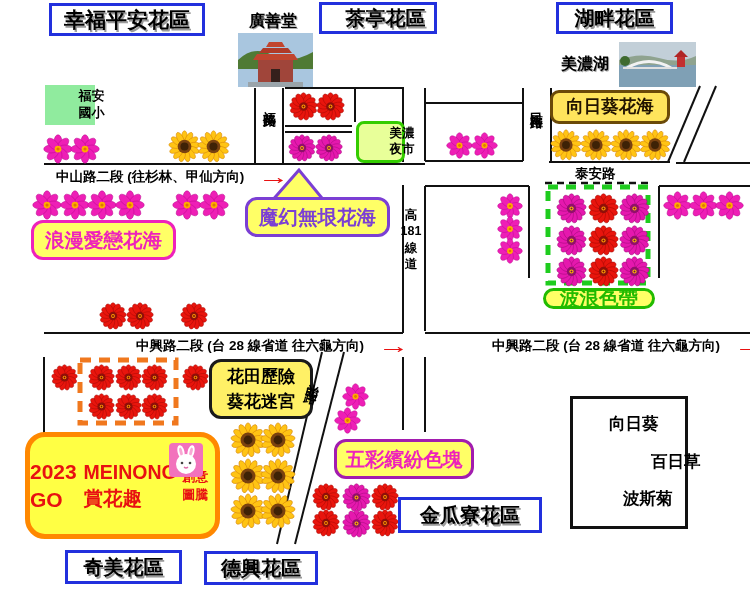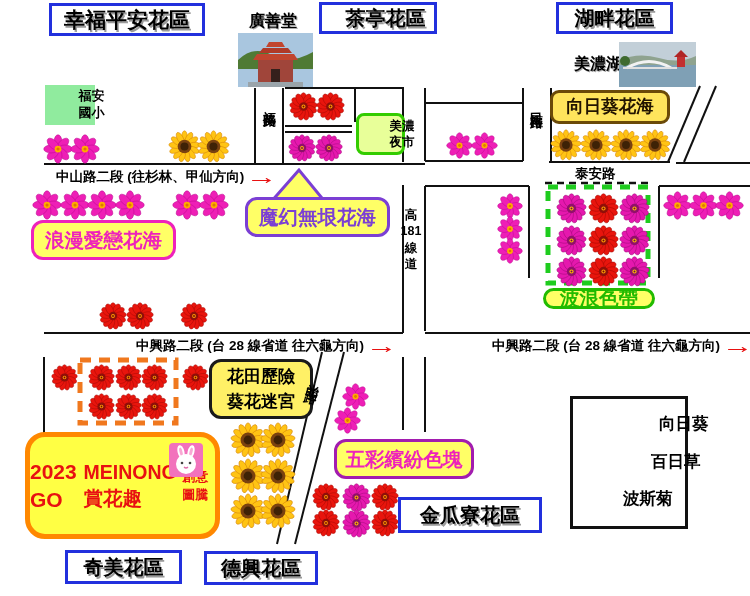--- a/index.html
+++ b/index.html
@@ -8,21 +8,21 @@
   #roadsvg{position:absolute;left:0;top:0;width:750px;height:596px;}
   .abs{position:absolute;box-sizing:border-box;}
   .lbl{display:flex;align-items:center;justify-content:center;font-weight:bold;color:#000;
        white-space:nowrap;padding-left:43px;}
   .region{background:#fff;border:3px solid #2230DD;font-size:20px;font-weight:bold;
           display:flex;align-items:center;justify-content:center;white-space:nowrap;
           text-shadow:1.5px 1.5px 0 #9a9a9a;color:#000;}
   .hl{display:flex;flex-direction:column;align-items:center;justify-content:center;
       font-weight:bold;border-radius:12px;background:#FFFF66;white-space:nowrap;line-height:1.45;}
   .place{font-weight:bold;font-size:16px;color:#000;text-shadow:1px 1px 0 #aaa;white-space:nowrap;}
-  .road-label{display:flex;align-items:center;gap:2px;font-weight:bold;font-size:13.5px;color:#000;white-space:nowrap;}
+  .road-label{display:flex;align-items:center;gap:14px;font-weight:bold;font-size:13.5px;color:#000;white-space:nowrap;}
   .arrow{color:#E81111;font-size:21px;font-weight:bold;line-height:1;transform:scaleX(1.5);transform-origin:left center;}
   .v-label{writing-mode:vertical-rl;text-orientation:upright;font-weight:bold;font-size:13px;
            color:#000;letter-spacing:2px;white-space:nowrap;}
   .stacked{font-weight:bold;font-size:12.5px;line-height:1.3;text-align:center;color:#000;}
   .flower{position:absolute;pointer-events:none;}
   .legend-box{background:#fff;border:3px solid #111;}
   .legend-label{position:absolute;font-weight:bold;font-size:16.5px;color:#000;white-space:nowrap;}
   .two-line{flex-direction:column;line-height:1.3;text-align:center;}
 </style>
 </head>
@@ -343,39 +343,39 @@
     <rect width="75" height="54" fill="#A9C6DF"></rect>
     <path d="M0,27 Q16,12 34,22 T75,19 L75,36 L0,36 Z" fill="#4F7A35"></path>
     <rect x="20" y="27" width="35" height="23" fill="#A0453A"></rect>
     <path d="M15,27 L60,27 L56,21 L19,21 Z" fill="#C1452F"></path>
     <path d="M21,20 L54,20 L50,15 L25,15 Z" fill="#B03A28"></path>
     <path d="M28,14 L47,14 L44,9 L31,9 Z" fill="#C1452F"></path>
     <rect x="33" y="36" width="9" height="14" fill="#35201C"></rect>
     <rect x="10" y="49" width="55" height="5" fill="#9AA4AA"></rect>
   </svg>
 
-  <div class="abs place" style="left:574px;top:54px;">美濃湖</div>
+  <div class="abs place" style="left:561px;top:54px;">美濃湖</div>
   <svg class="abs" style="left:619px;top:42px;" width="77" height="45" viewBox="0 0 77 45">
     <rect width="77" height="45" fill="#C2CFD8"></rect>
     <path d="M0,18 Q20,10 40,16 T77,14 L77,24 L0,24 Z" fill="#8FA38F"></path>
     <rect y="23" width="77" height="22" fill="#7FA0B5"></rect>
     <path d="M8,26 Q30,13 52,26" stroke="#F2F2F2" stroke-width="3" fill="none"></path>
     <line x1="4" y1="26" x2="58" y2="26" stroke="#E0E0E0" stroke-width="2"></line>
     <path d="M55,15 L69,15 L62,8 Z" fill="#B02525"></path>
     <rect x="58" y="15" width="8" height="10" fill="#C23030"></rect>
     <circle cx="6" cy="19" r="5" fill="#3F6A2F"></circle>
   </svg>
 
   <div class="abs lbl two-line" style="left:45px;top:85px;width:50px;height:40px;background:#90EB9E;font-size:13px;">
     <span>福安</span>
     <span>國小</span>
   </div>
 
-  <div class="abs lbl two-line" style="left:356px;top:113px;width:43px;height:42px;background:#E8FF99;
-       border:3px solid #33CC00;border-radius:8px;font-size:12.5px;">
+  <div class="abs lbl two-line" style="left:356px;top:121px;width:43px;height:42px;background:#E8FF99;
+       border:3px solid #33CC00;border-radius:8px;font-size:12.5px;font-family:Liberation Mono, monospace;">
     <span>美濃</span>
     <span>夜市</span>
   </div>
 
   <div class="abs hl" style="left:550px;top:90px;width:120px;height:34px;border:3px solid #6B4A08;
        border-radius:9px;background:#FFE45C;font-size:17.5px;color:#221400;">向日葵花海</div>
 
   <div class="abs hl" style="left:31px;top:220px;width:145px;height:40px;border:3px solid #EE22BB;
        font-size:19.5px;color:#EE22BB;">浪漫愛戀花海</div>
 
@@ -432,17 +432,17 @@
   <div class="abs v-label" style="left:260px;top:100px;">福美路</div>
   <div class="abs stacked" style="left:396px;top:207px;width:30px;">
     <div>高</div>
     <div>181</div>
     <div>線</div>
     <div>道</div>
   </div>
   <div class="abs v-label" style="left:308px;top:374px;transform:rotate(16deg);transform-origin:top center;letter-spacing:4px;">光明路</div>
 
   <div class="abs legend-box" style="left:570px;top:396px;width:118px;height:133px;"></div>
-  <div class="legend-label" style="left:659px;top:413px;">向日葵</div>
+  <div class="legend-label" style="left:609px;top:413px;">向日葵</div>
   <div class="legend-label" style="left:603px;top:451px;margin-left:48px;">百日草</div>
   <div class="legend-label" style="left:623px;top:488px;">波斯菊</div>
 
 </div>
 
 </body></html>

